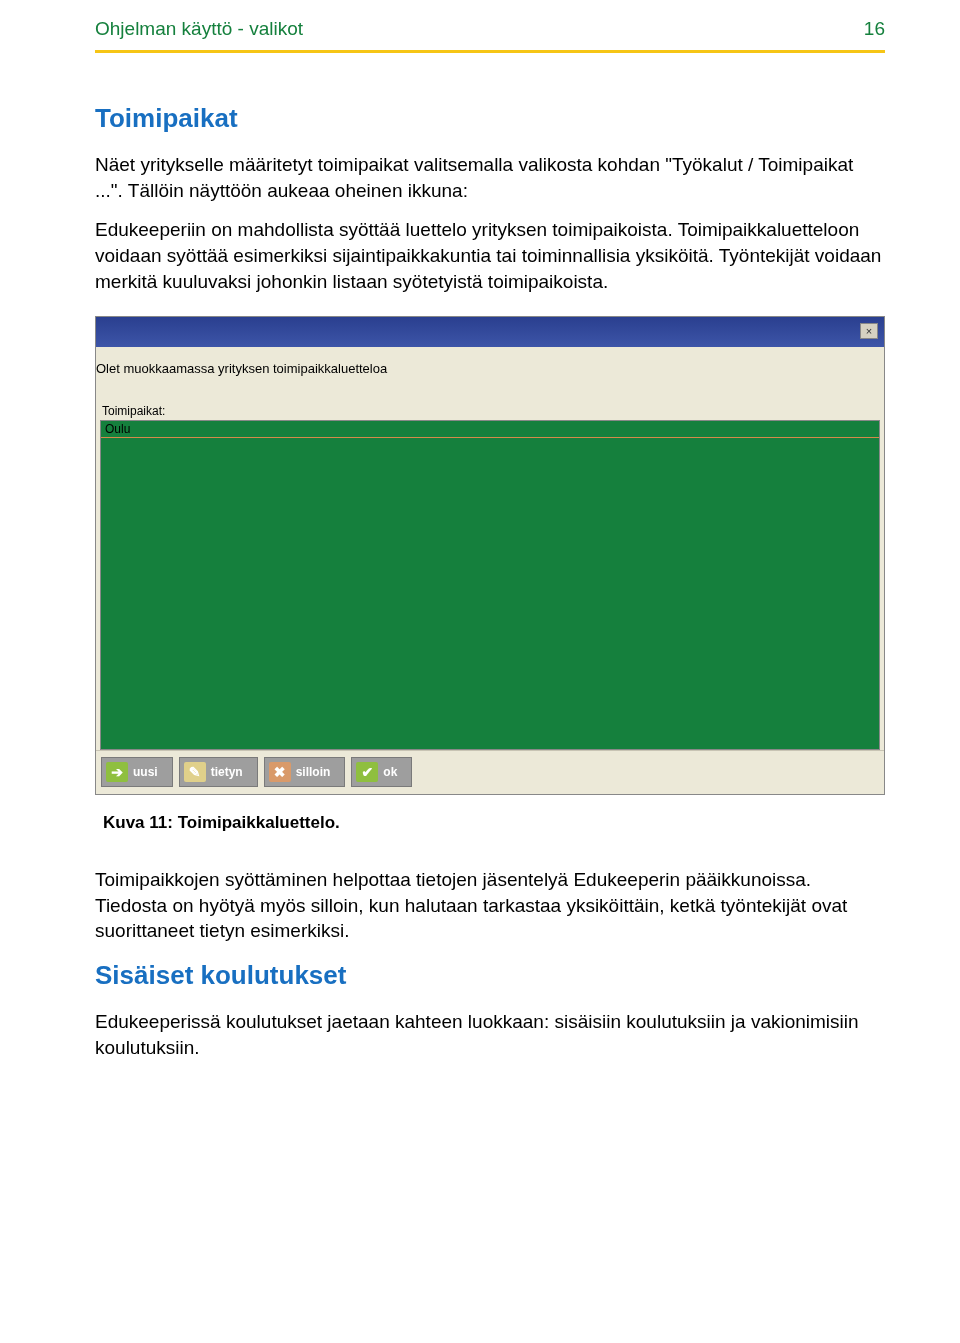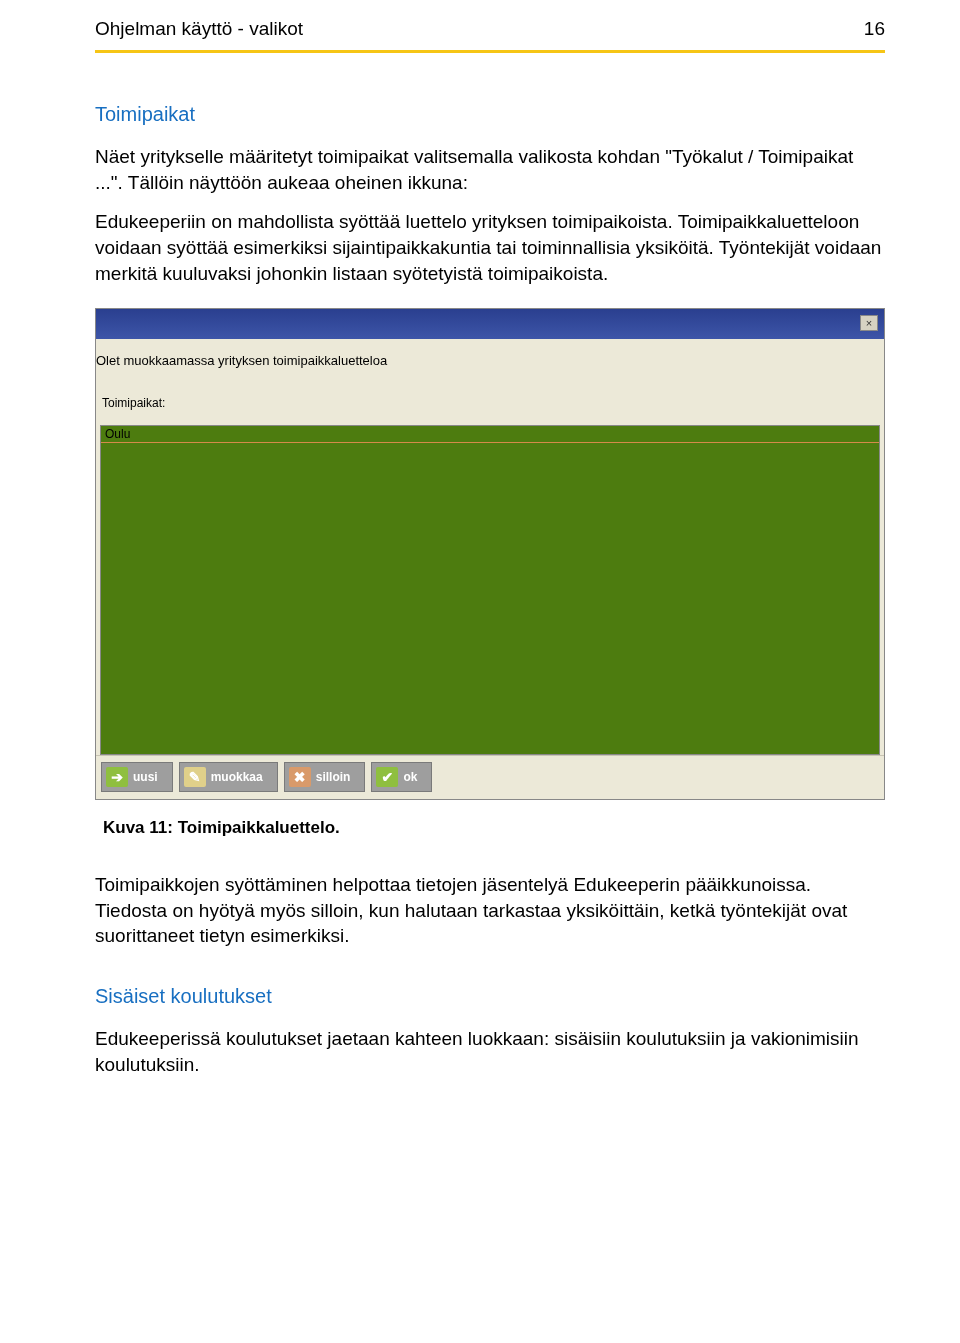--- a/index.html
+++ b/index.html
@@ -12,33 +12,33 @@
   }
   .page {
     padding: 0 75px 60px 95px;
   }
   .header-row {
     display: flex;
     justify-content: space-between;
     align-items: baseline;
     font-size: 19px;
     padding: 18px 0 10px 0;
-    color: #000000;
+    color: #15803d;
     gap: 42px;
   }
   .yellow-rule {
     border: none;
     border-top: 3px solid #f6c516;
     margin-bottom: 50px;
   }
   h2.section-title {
     color: #186fc1;
-    font-size: 20px;
-    font-weight: normal;
-    margin: 36px 0 18px 0;
+    font-size: 26px;
+    font-weight: bold;
+    margin: 16px 0 18px 0;
   }
   p.body-text {
     font-size: 19px;
     line-height: 1.35;
     margin-bottom: 14px;
     color: #000;
   }
   .screenshot {
     margin: 22px 0 18px 0;
     border: 1px solid #888;
@@ -65,26 +65,26 @@
     font-family: Arial;
     color: #333;
   }
   .subheader {
     text-align: left;
     padding: 14px 0 26px 0;
     font-size: 13px;
     color: #000;
   }
   .list-label {
-    padding: 2px 6px 15px 6px;
+    padding: 2px 6px 2px 6px;
     font-size: 12px;
   }
   .listbox {
     margin: 0 4px;
-    background: #4d7c0f;
+    background: #15803d;
     border: 1px solid #888;
     height: 330px;
     overflow: hidden;
   }
   .list-row {
     padding: 1px 4px;
     font-size: 12px;
     border-bottom: none;
   }
   .list-row.selected {
@@ -151,21 +151,21 @@
     <div class="listbox">
       <div class="list-row selected">Oulu</div>
     </div>
     <div class="toolbar">
       <div class="tool-btn">
         <span class="tool-icon ic-uusi">➔</span>
         <span>uusi</span>
       </div>
       <div class="tool-btn">
         <span class="tool-icon ic-muokkaa">✎</span>
-        <span>muokkaa</span>
+        <span>tietyn</span>
       </div>
       <div class="tool-btn">
         <span class="tool-icon ic-poista">✖</span>
         <span>silloin</span>
       </div>
       <div class="tool-btn">
         <span class="tool-icon ic-ok">✔</span>
         <span>ok</span>
       </div>
     </div>

